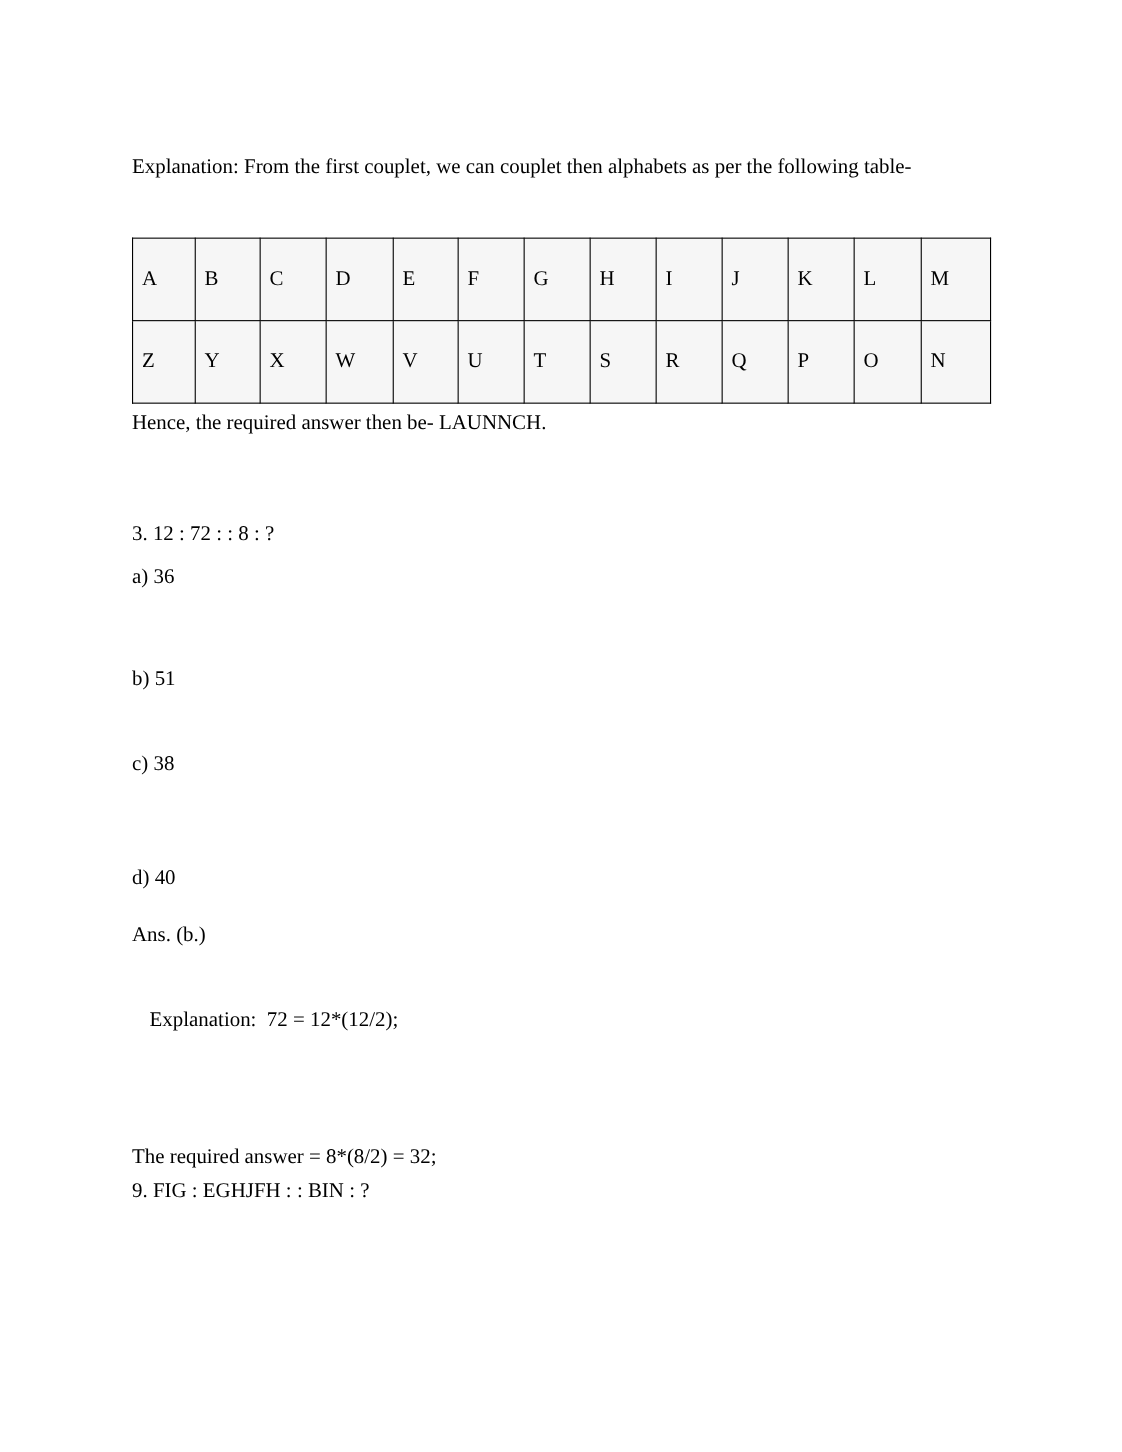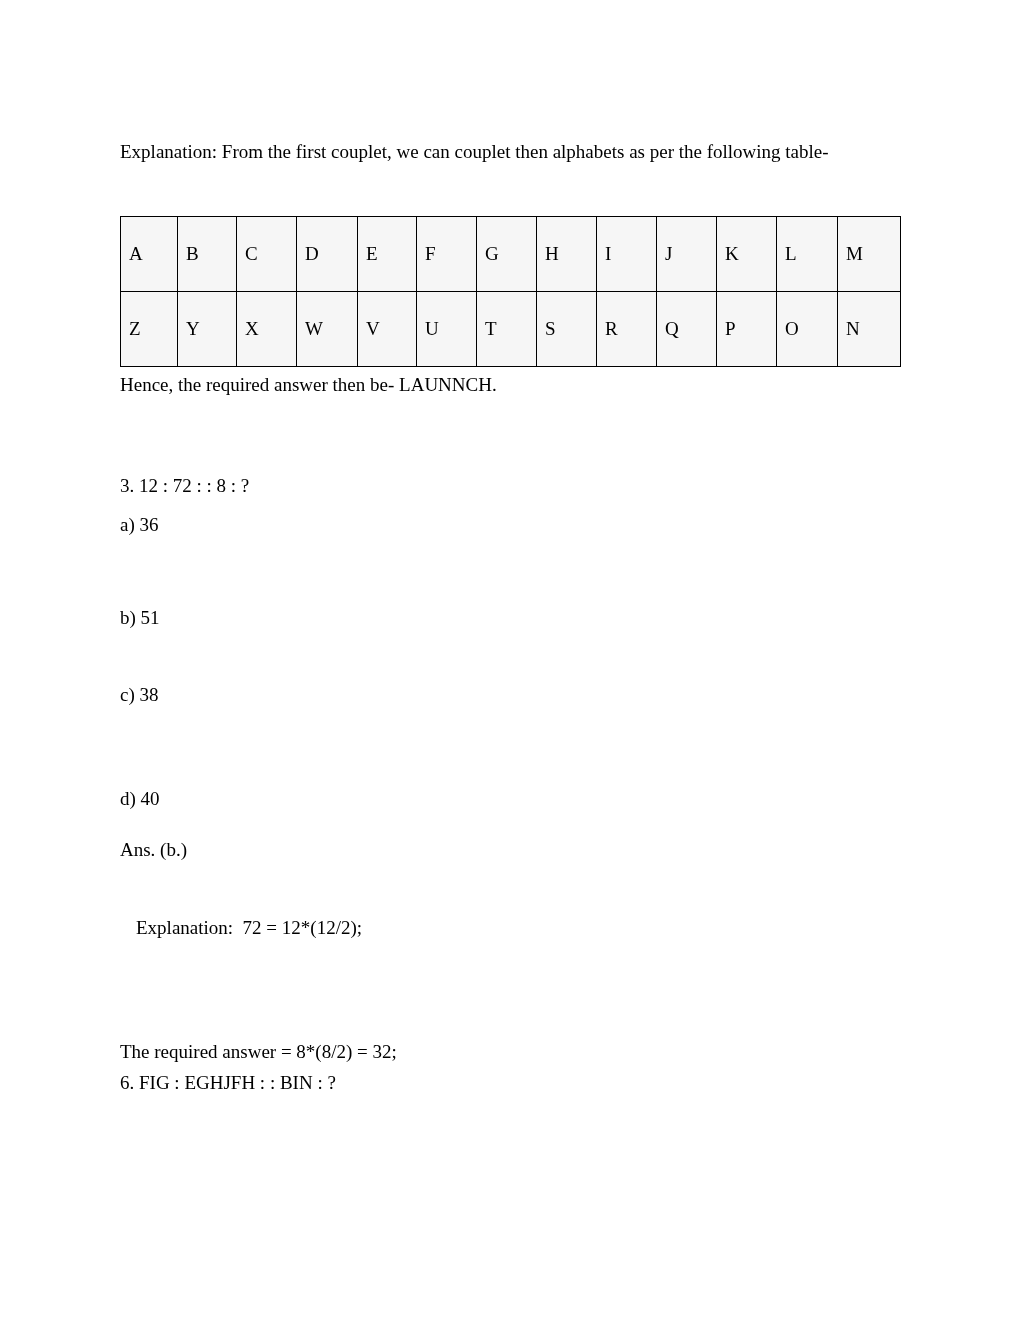--- a/index.html
+++ b/index.html
@@ -103,15 +103,15 @@
   <div class="line" style="top:514px;">a) 36</div>
   <div class="line" style="top:607px;">b) 51</div>
   <div class="line" style="top:684px;">c) 38</div>
   <div class="line" style="top:788px;">d) 40</div>
 
   <div class="line" style="top:839px;">Ans. (b.)</div>
 
   <div class="line" style="top:917px;margin-left:16px;">Explanation:  72 = 12*(12/2);</div>
   <div class="line" style="top:994px;margin-top:47px;">The required answer = 8*(8/2) = 32;</div>
 
-  <div class="line" style="top:1072px;">6. FIG : EGHJFH : : BIN : ?</div>
+  <div class="line" style="top:1072px;">9. FIG : EGHJFH : : BIN : ?</div>
 
 </div>
 
 </body></html>

